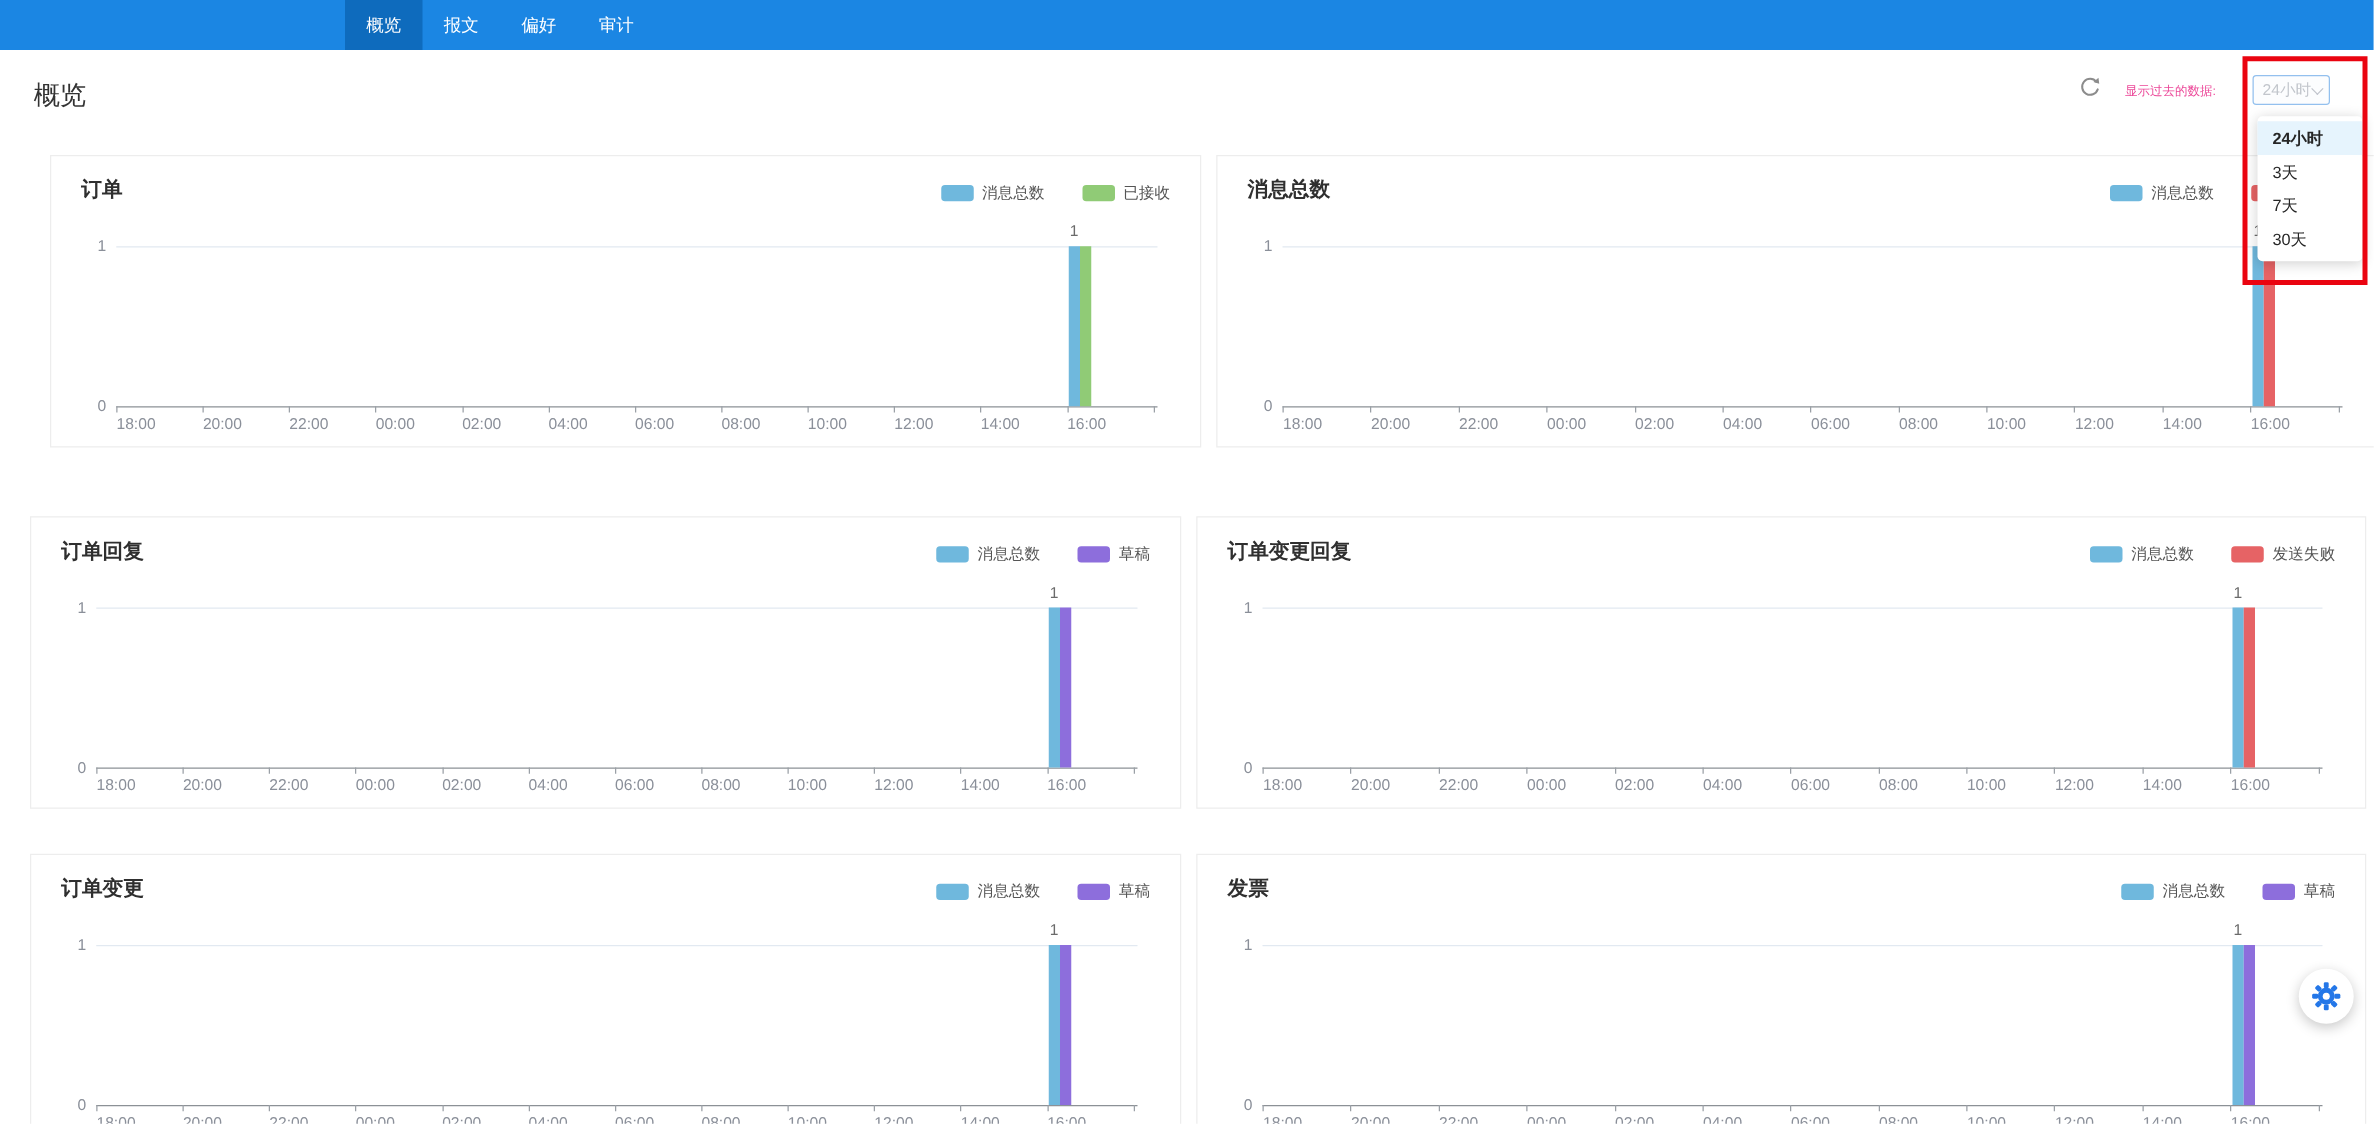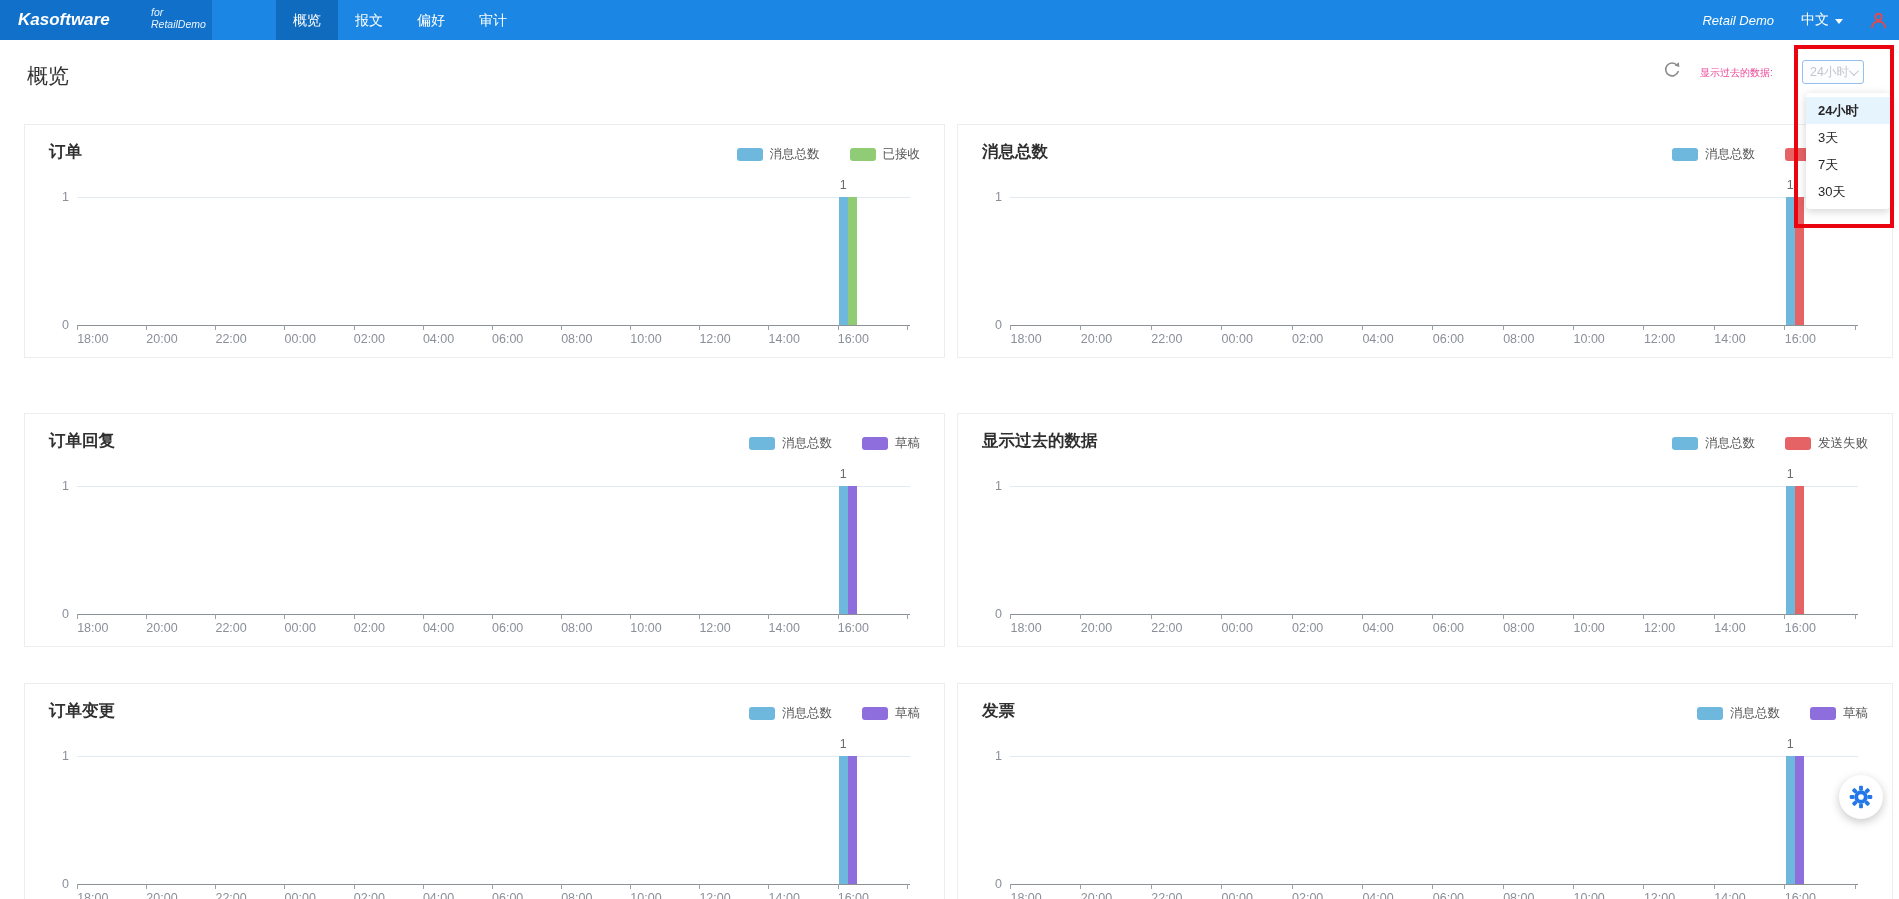--- a/index.html
+++ b/index.html
@@ -33,21 +33,21 @@
                 transform:rotate(45deg) translateY(-2px);}
   .menu{position:absolute;left:1806px;top:93px;width:84px;background:#fff;border-radius:4px;
         box-shadow:0 2px 10px rgba(0,0,0,.18);padding:4px 0;z-index:30;}
   .menu-item{height:27px;line-height:27px;padding:0 12px;font-size:13px;color:#262626;cursor:pointer;}
   .menu-item.selected{background:#e6f4fd;font-weight:bold;}
   .red-box{position:absolute;left:1794px;top:45px;width:100px;height:183px;border:4px solid #ea0410;
            z-index:40;pointer-events:none;box-sizing:border-box;}
   
   .card{position:absolute;background:#fff;border:1px solid #ededed;height:234px;box-sizing:border-box;}
   .c1{left:24px;width:921px;} .c2{left:957px;width:936px;}
-  .r1{top:124px;} .r2{top:413px;} .r3{top:683px;}
+  .r1{top:124px;margin-left:16px;} .r2{top:413px;} .r3{top:683px;}
   .card-title{position:absolute;left:24px;top:16px;margin:0;font-size:16.5px;font-weight:bold;color:#2f2f2f;}
   .legend{position:absolute;right:24px;top:21px;display:flex;align-items:center;gap:30px;}
   .legend-item{display:flex;align-items:center;gap:7px;cursor:pointer;}
   .legend-swatch{width:26px;height:13px;border-radius:3px;}
   .legend-label{font-size:12.5px;color:#555;}
   .plot{position:absolute;left:52px;right:34px;top:72px;height:128px;border-bottom:1px solid #8c9196;}
   .gridline{position:absolute;left:0;right:0;top:0;height:1px;background:#e2e9f1;}
   .ylab{position:absolute;left:-28px;width:20px;text-align:right;font-size:12.5px;color:#8a8f99;}
   .y1{top:-7px;} .y0{bottom:-7px;}
   .tick{position:absolute;top:100%;width:1px;height:5px;background:#9aa0a6;}
@@ -56,43 +56,26 @@
   .bar{width:9px;height:100%;}
   .bar-value{position:absolute;bottom:calc(100% + 5px);left:4px;transform:translateX(-50%);font-size:12.5px;color:#6b6b6b;}
   
   .fab{position:absolute;left:1839px;top:775px;width:44px;height:44px;border-radius:50%;background:#fff;
        box-shadow:0 3px 10px rgba(0,0,0,.22);display:flex;align-items:center;justify-content:center;cursor:pointer;z-index:20;}
 </style>
 </head>
 <body>
 
 <div class="header">
-  <div class="brand">
-    <span class="brand-main">Kasoftware Cloud</span>
-    <span class="brand-sub">for RetailDemo</span>
-  </div>
   <nav class="nav" id="nav">
       <span class="nav-item active">概览</span>
       <span class="nav-item">报文</span>
       <span class="nav-item">偏好</span>
       <span class="nav-item">审计</span>
     </nav>
-  <div class="header-right">
-    <span class="tenant">Retail Demo</span>
-    <span class="lang">
-      <span>中文</span>
-      <span class="lang-caret"></span>
-    </span>
-    <span style="display:flex;">
-      <svg width="17" height="17" viewBox="0 0 16 16" fill="none" stroke="#e24a4e" stroke-width="1.8" stroke-linecap="round">
-        <circle cx="8" cy="4.7" r="3.0"></circle>
-        <path d="M1.9 14.6 c0-3.5 2.7-5.7 6.1-5.7 s6.1 2.2 6.1 5.7"></path>
-      </svg>
-    </span>
-  </div>
 </div>
 
 <h1 class="page-title">概览</h1>
 
 <span class="refresh">
   <svg width="20" height="20" viewBox="0 0 20 20" fill="none">
     <path d="M16.2 11.5 a6.4 6.4 0 1 1-1.1-6.1" stroke="#8c8c8c" stroke-width="1.6" stroke-linecap="round"></path>
     <polygon points="16.8,2.2 17.4,7.0 12.7,5.6" fill="#8c8c8c"></polygon>
   </svg>
 </span>
@@ -251,21 +234,21 @@
         <span class="xlab" style="left: 43.4%;">04:00</span>
         <span class="xlab" style="left: 51.7%;">06:00</span>
         <span class="xlab" style="left: 60%;">08:00</span>
         <span class="xlab" style="left: 68.3%;">10:00</span>
         <span class="xlab" style="left: 76.6%;">12:00</span>
         <span class="xlab" style="left: 84.9%;">14:00</span>
         <span class="xlab" style="left: 93.2%;">16:00</span>
       </div>
   </section>
     <section class="card c2 r2">
-    <h2 class="card-title">显示过去的数据</h2>
+    <h2 class="card-title">订单变更回复</h2>
     <div class="legend">
         <span class="legend-item">
           <span class="legend-swatch" style="background: rgb(111, 184, 221);"></span>
           <span class="legend-label">消息总数</span>
         </span>
         <span class="legend-item">
           <span class="legend-swatch" style="background: rgb(230, 99, 101);"></span>
           <span class="legend-label">发送失败</span>
         </span>
       </div>

